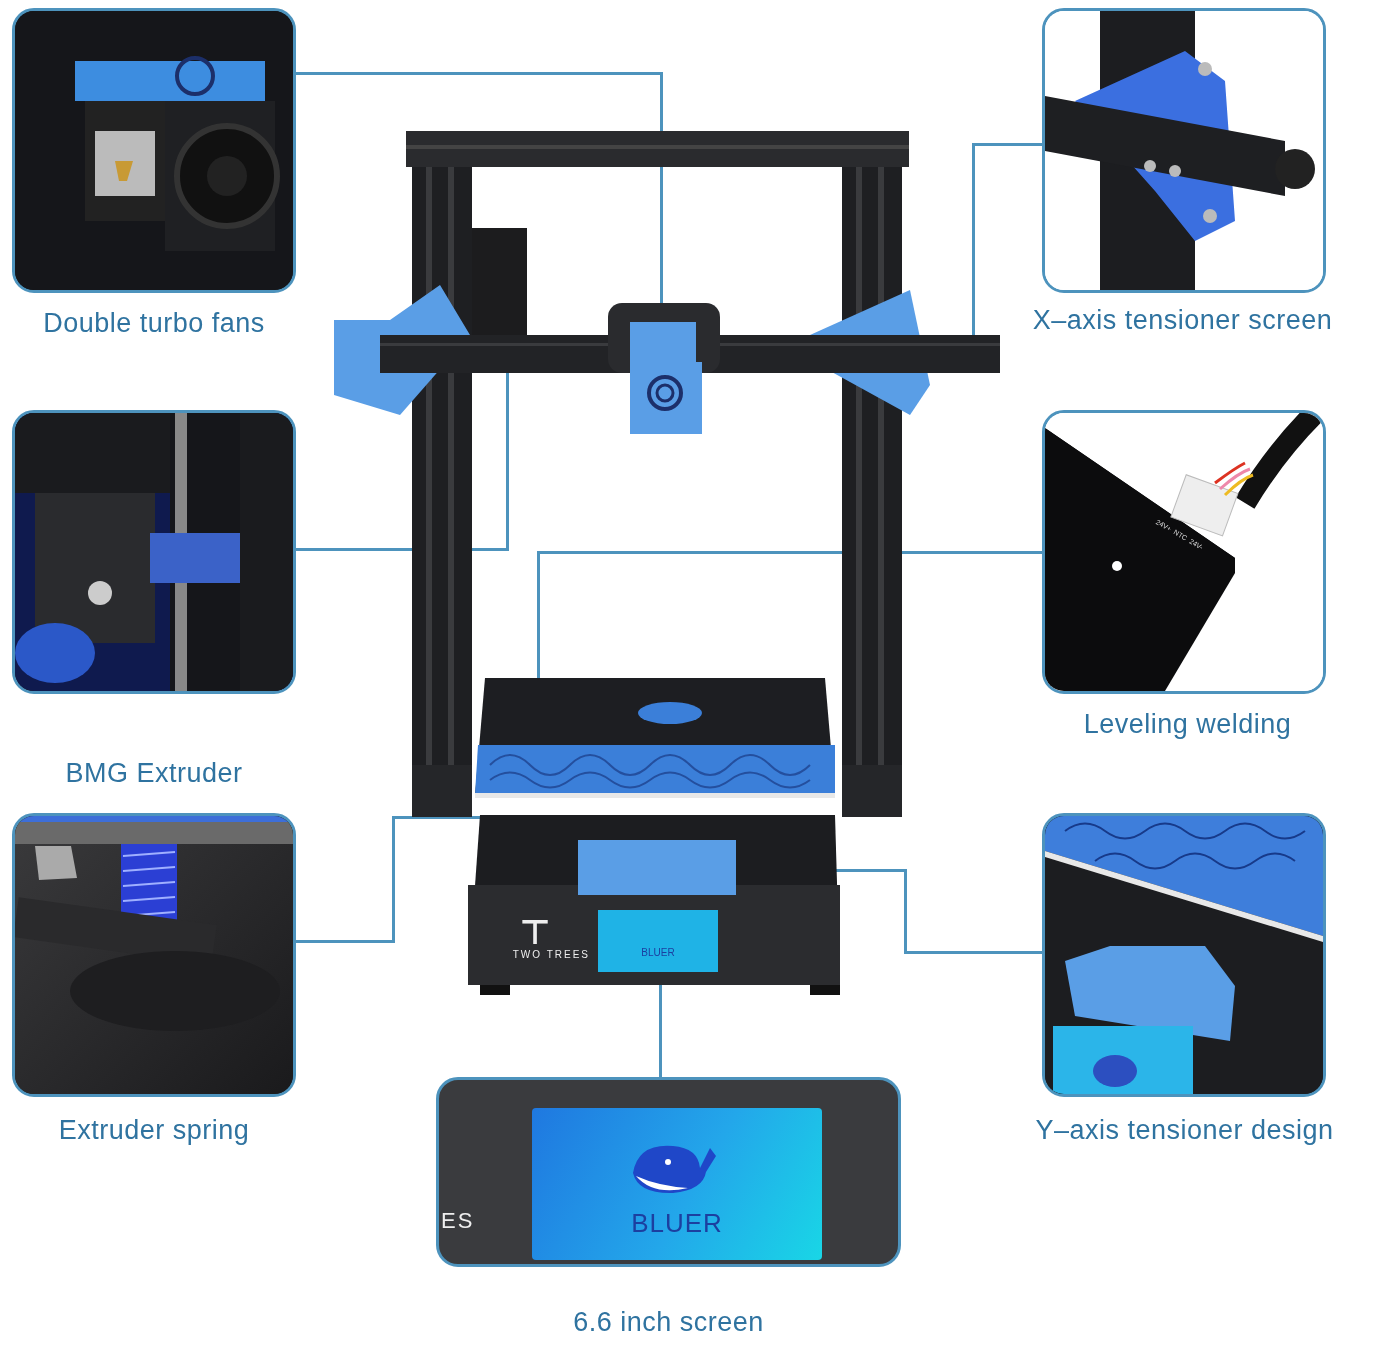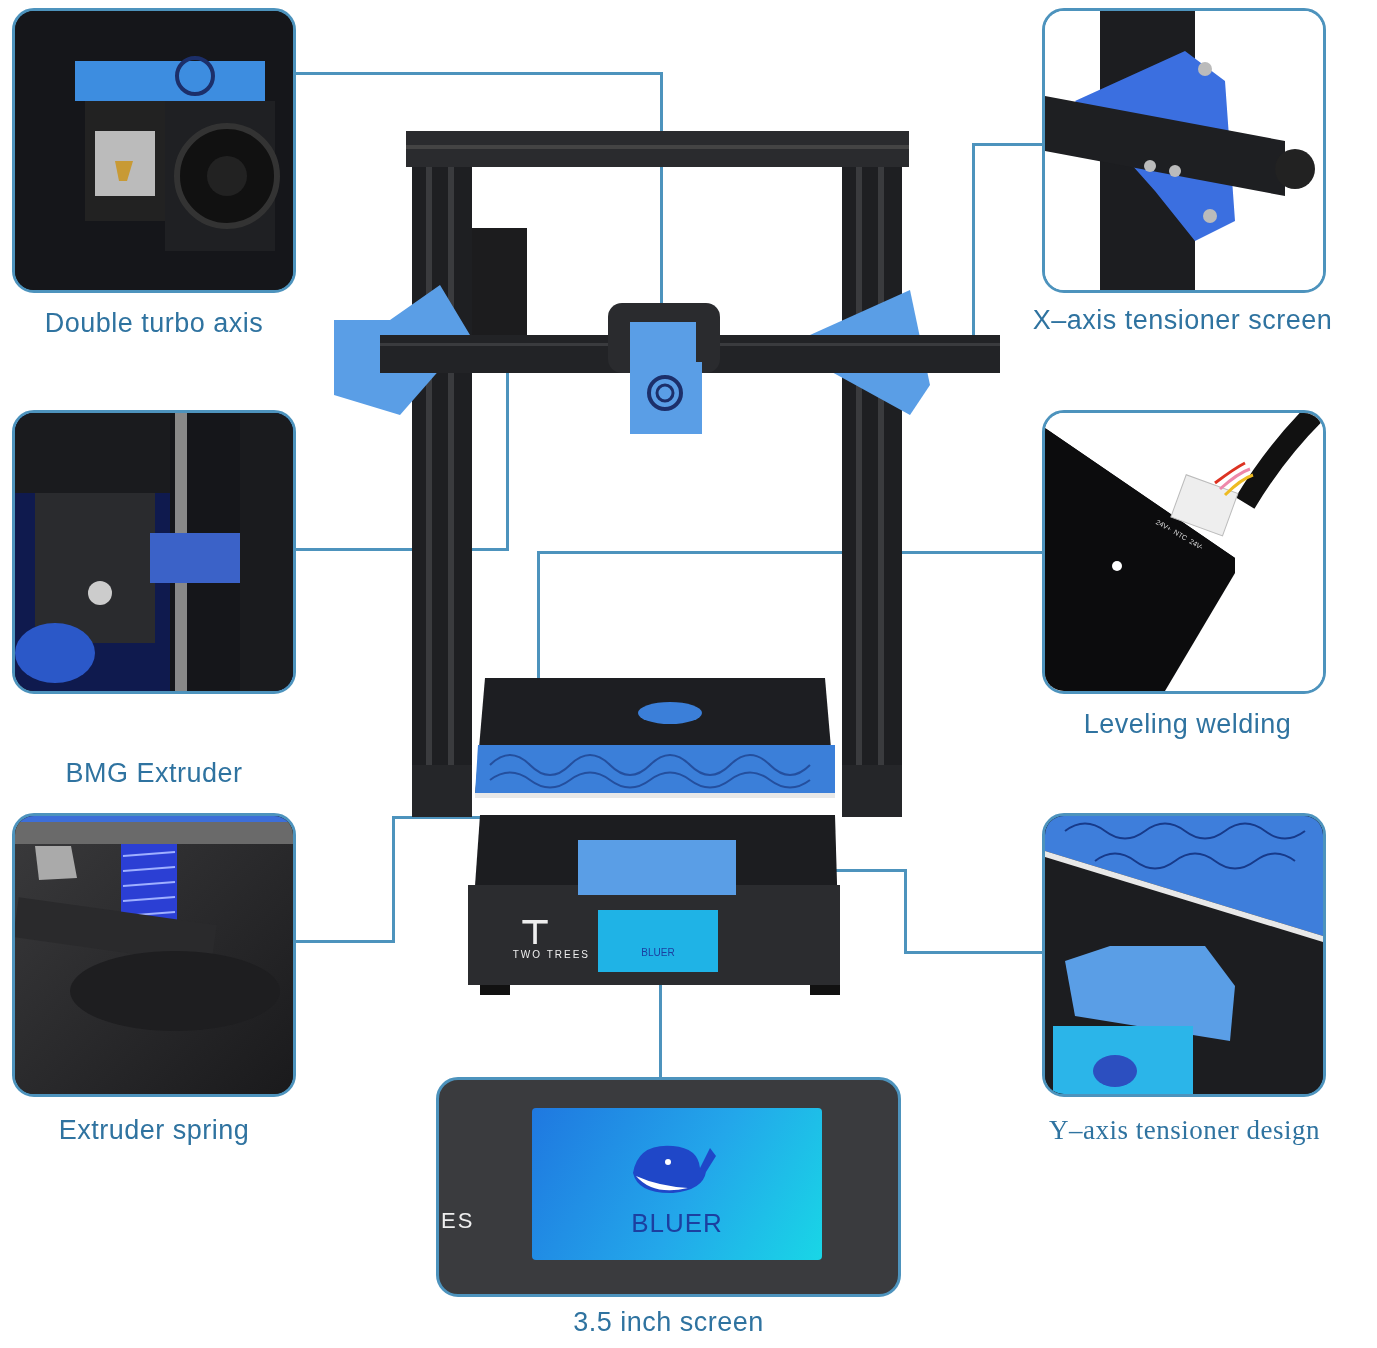--- a/index.html
+++ b/index.html
@@ -93,21 +93,21 @@
     <rect x="60" y="50" width="190" height="40" fill="#3d8de0"></rect>
     <rect x="70" y="90" width="80" height="120" fill="#222"></rect>
     <rect x="80" y="120" width="60" height="65" fill="#bbb"></rect>
     <polygon points="100,150 118,150 112,170 104,170" fill="#c89a35"></polygon>
     <rect x="150" y="90" width="110" height="150" fill="#1f2023"></rect>
     <circle cx="212" cy="165" r="50" fill="#111" stroke="#333" stroke-width="6"></circle>
     <circle cx="212" cy="165" r="20" fill="#222"></circle>
     <circle cx="180" cy="65" r="18" fill="none" stroke="#1c2f6a" stroke-width="4"></circle>
   </svg>
 </div>
-<div class="label" style="left:12px;top:308px;width:284px;">Double turbo axis</div>
+<div class="label" style="left:12px;top:308px;width:284px;">Double turbo fans</div>
 
 <div class="panel dark" style="left:12px;top:410px;width:284px;height:284px;">
   <svg width="278" height="278" viewBox="0 0 278 278">
     <rect width="278" height="278" fill="#0f1a4e"></rect>
     <rect x="0" y="0" width="278" height="80" fill="#1a1b1e"></rect>
     <rect x="155" y="0" width="70" height="278" fill="#15161a"></rect>
     <rect x="160" y="0" width="12" height="278" fill="#888"></rect>
     <rect x="20" y="80" width="120" height="150" fill="#2a2b2e"></rect>
     <rect x="135" y="120" width="120" height="50" fill="#3b62c8"></rect>
     <circle cx="85" cy="180" r="12" fill="#ccc"></circle>
@@ -181,28 +181,28 @@
     <rect width="278" height="278" fill="#1c1d20"></rect>
     <polygon points="0,0 278,0 278,120 0,35" fill="#3e7edb"></polygon>
     <path d="M20 15 q20 -15 40 0 t40 0 t40 0 t40 0 t40 0 t40 0" fill="none" stroke="#173a8a" stroke-width="2"></path>
     <path d="M50 45 q20 -15 40 0 t40 0 t40 0 t40 0 t40 0" fill="none" stroke="#173a8a" stroke-width="2"></path>
     <polygon points="0,35 278,120 278,126 0,41" fill="#e8e8e8"></polygon>
     <polygon points="20,145 65,130 160,130 190,170 185,225 30,200" fill="#5a9ee6"></polygon>
     <rect x="8" y="210" width="140" height="70" fill="#2bb5e9"></rect>
     <ellipse cx="70" cy="255" rx="22" ry="16" fill="#2c4fc0"></ellipse>
   </svg>
 </div>
-<div class="label" style="left:992px;top:1115px;width:385px;font-family:Liberation Serif, serif;">Y–axis tensioner design</div>
-
-<div class="panel" style="left:436px;top:1077px;width:465px;height:220px;background:#3a3b3e;">
+<div class="label" style="left:992px;top:1115px;width:385px;">Y–axis tensioner design</div>
+
+<div class="panel" style="left:436px;top:1077px;width:465px;height:190px;background:#3a3b3e;">
   <div style="position:absolute;left:2px;top:128px;color:#eee;font-size:22px;letter-spacing:2px;">ES</div>
   <div style="position:absolute;left:93px;top:28px;width:290px;height:152px;background:linear-gradient(120deg,#1f78e0 0%,#23a7ea 55%,#19d6e6 100%);border-radius:4px;">
     <div style="position:absolute;left:96px;top:30px;width:90px;height:60px;">
       <svg width="90" height="60" viewBox="0 0 90 60">
         <path d="M5 35 Q10 5 45 8 Q70 10 72 30 L82 10 L88 18 L78 34 Q75 52 45 55 Q10 56 5 35 Z" fill="#1f47c8"></path>
         <path d="M8 38 Q25 58 60 50 Q30 48 8 38 Z" fill="#fff"></path>
         <circle cx="40" cy="24" r="3" fill="#fff"></circle>
       </svg>
     </div>
     <div style="position:absolute;left:0;top:100px;width:290px;text-align:center;color:#1c3fa0;font-size:26px;letter-spacing:1px;">BLUER</div>
   </div>
 </div>
-<div class="label" style="left:436px;top:1307px;width:465px;">3.5 inch screen</div>
+<div class="label" style="left:436px;top:1307px;width:465px;">6.6 inch screen</div>
 
 </body></html>

